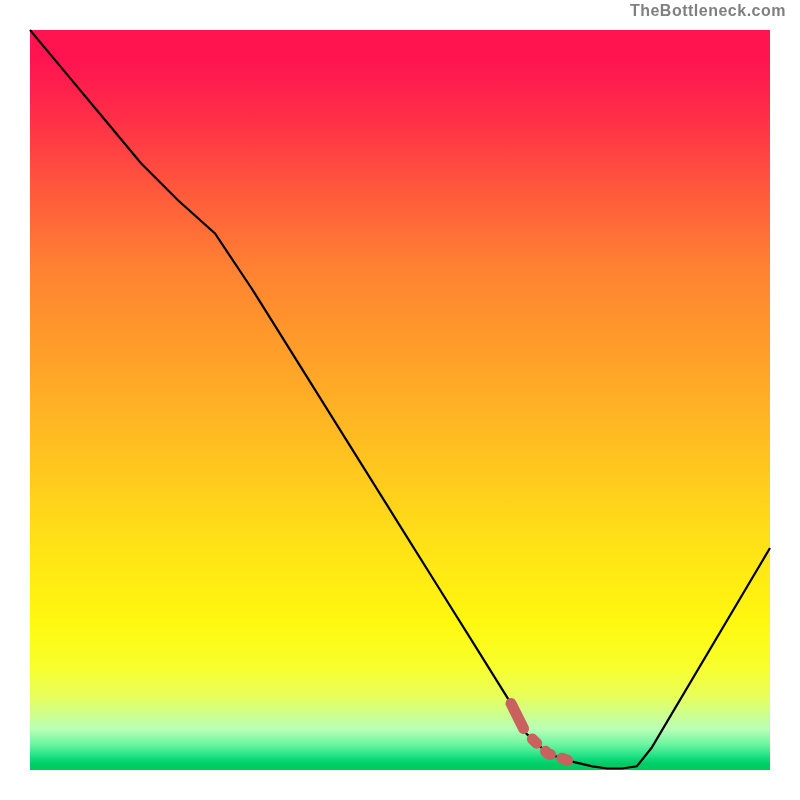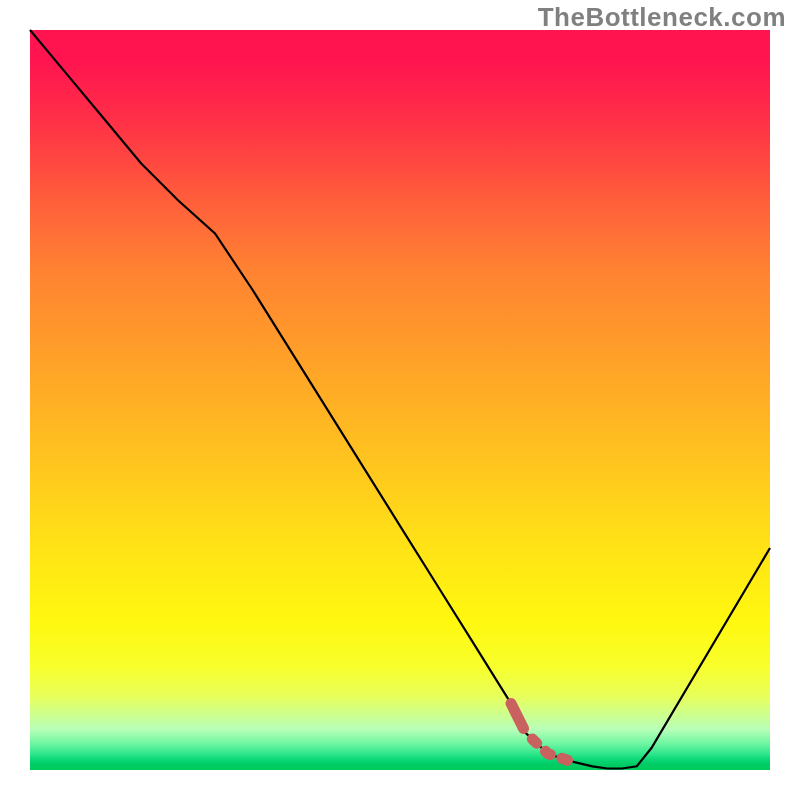--- a/index.html
+++ b/index.html
@@ -10,21 +10,21 @@
   }
   .wrap {
     position: relative;
     width: 800px;
     height: 800px;
   }
   .watermark {
     position: absolute;
     top: 2px;
     right: 14px;
-    font-size: 26px;
+    font-size: 16px;
     font-weight: bold;
     color: #808080;
     letter-spacing: 0.5px;
     z-index: 20;
   }
   .plot {
     position: absolute;
     left: 30px;
     top: 30px;
     width: 740px;

